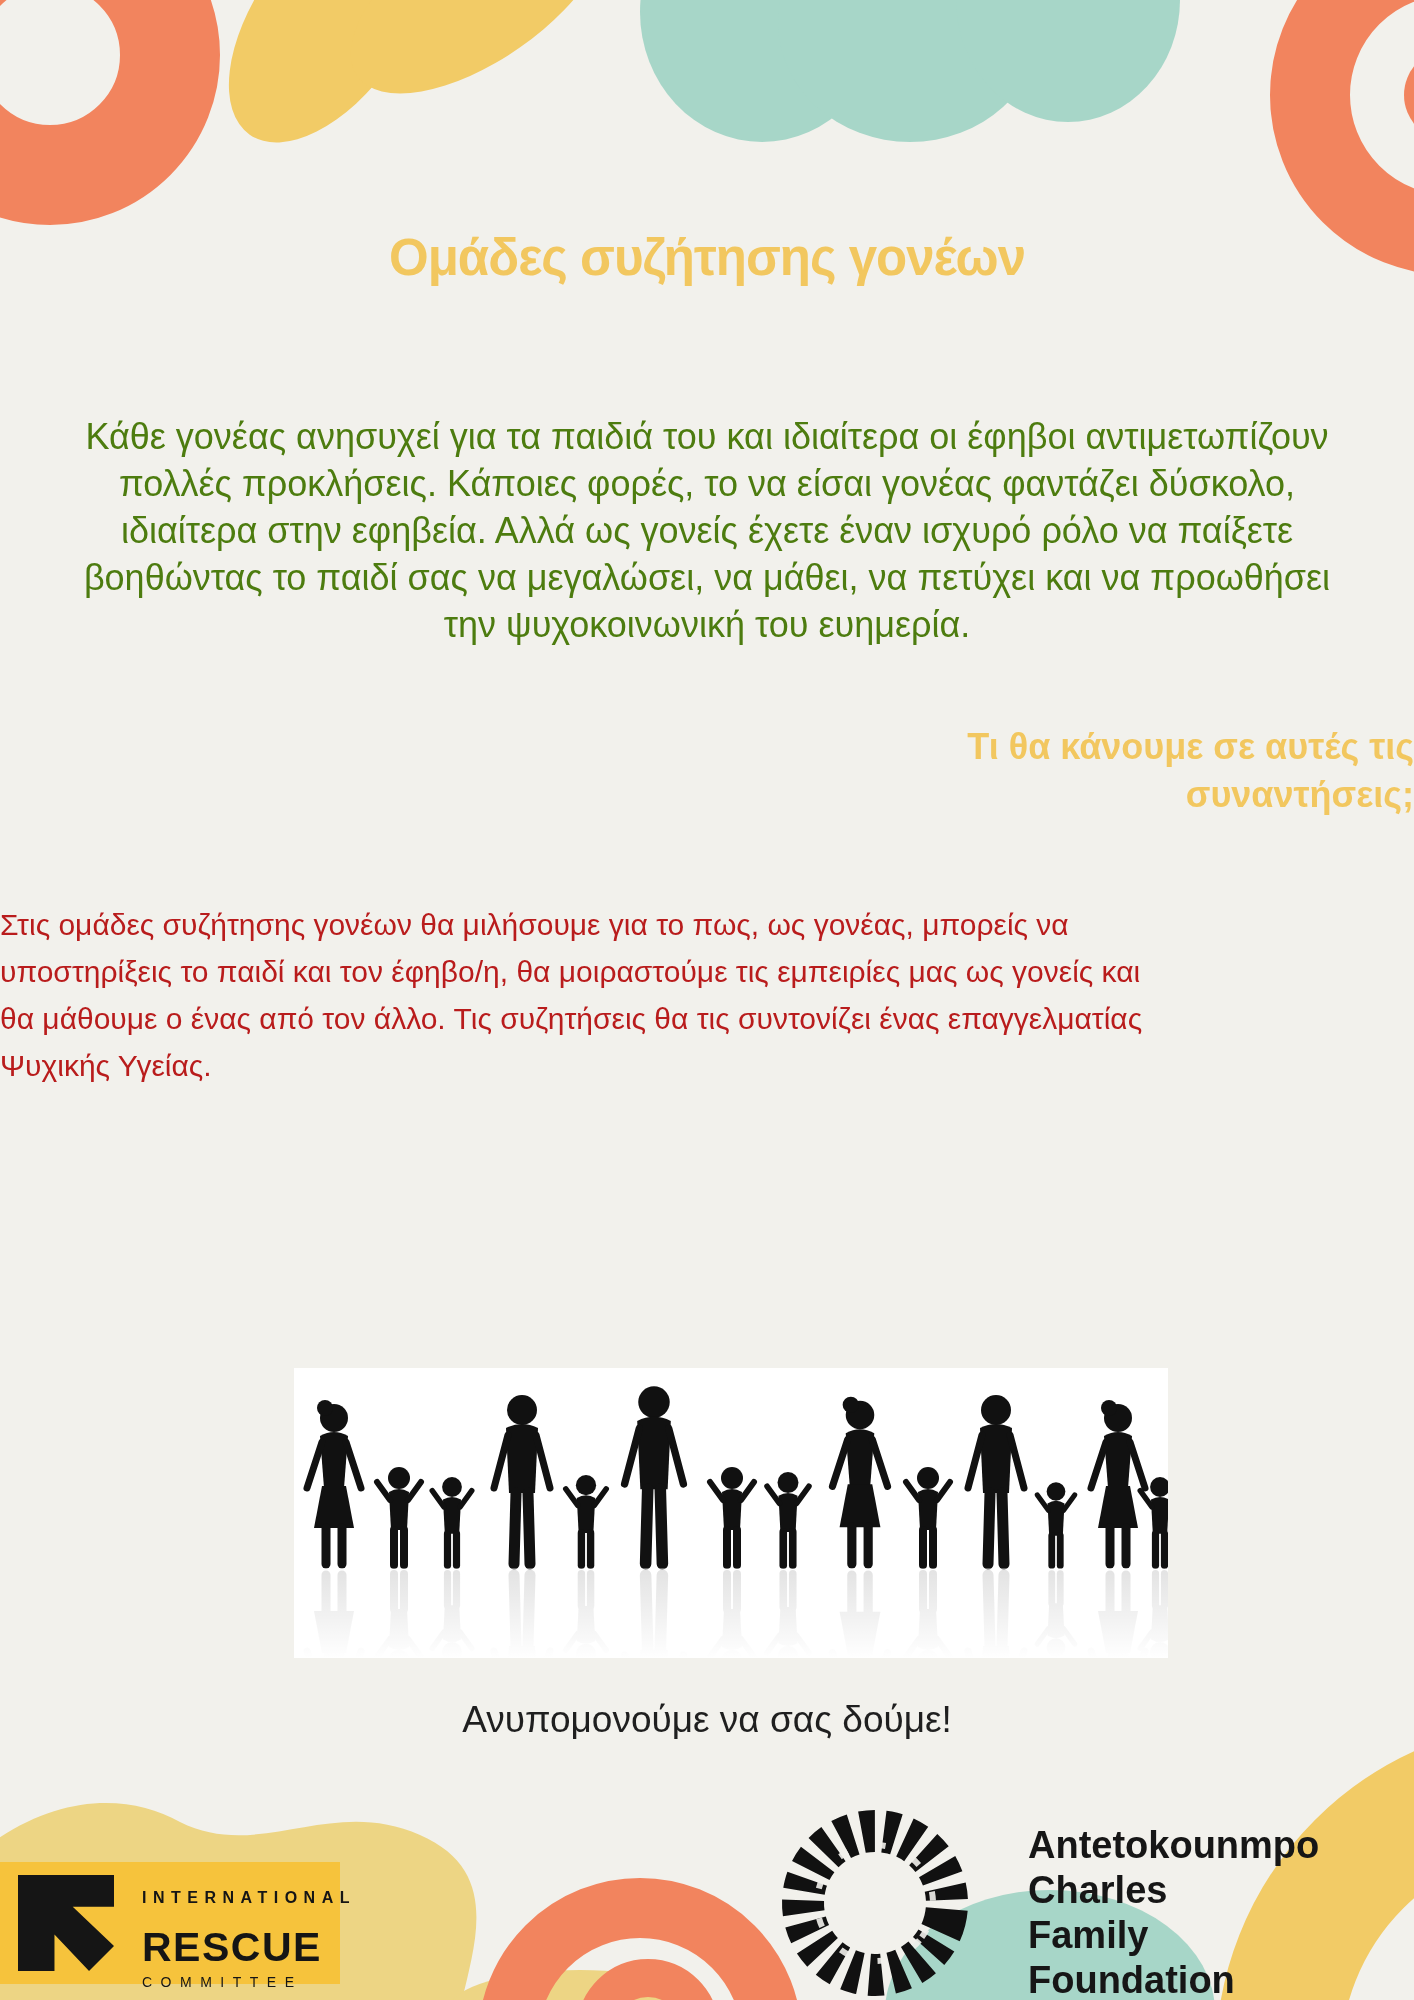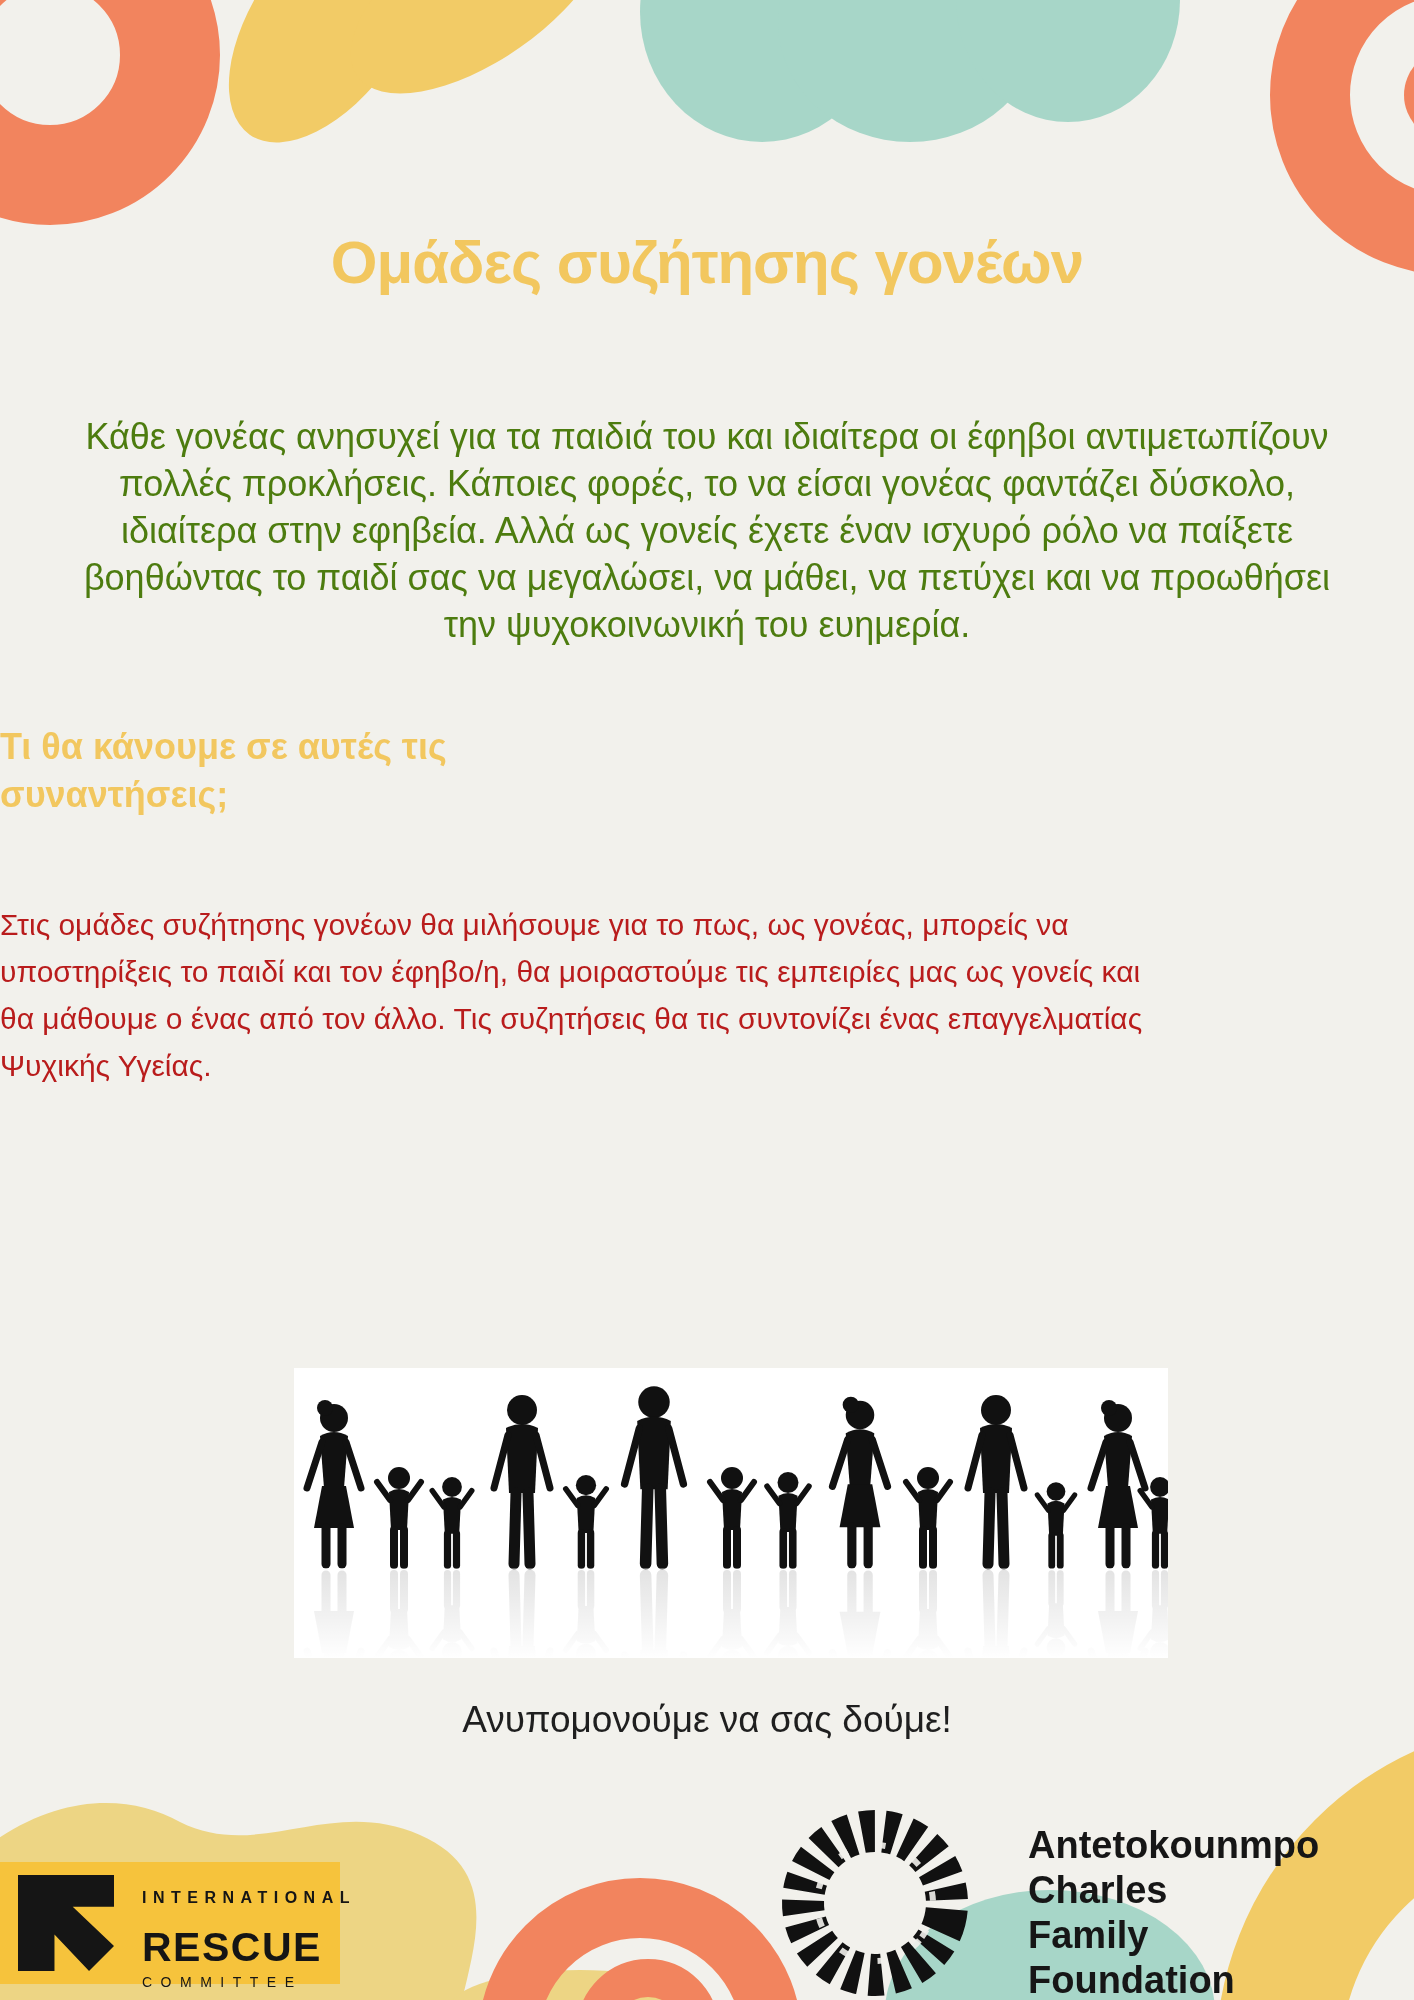--- a/index.html
+++ b/index.html
@@ -18,42 +18,42 @@
     position: absolute;
     left: 0; top: 0;
     width: 1414px; height: 2000px;
     z-index: 0;
   }
   .poster-title {
     position: absolute;
     top: 228px; left: 0;
     width: 100%;
     text-align: center;
-    font-size: 60px;
+    font-size: 51px;
     font-weight: bold;
     letter-spacing: -1px;
     color: #F2C75F;
     z-index: 2;
   }
   .preline { white-space: pre-line; }
   .intro-paragraph {
     position: absolute;
     top: 413px; left: 0;
     width: 100%;
     text-align: center;
     font-size: 36px;
     line-height: 47px;
     color: #4d7c0f;
     z-index: 2;
   }
   .question-heading {
     position: absolute;
     top: 723px; left: 0;
     width: 100%;
-    text-align: left;
+    text-align: right;
     font-size: 36px;
     font-weight: bold;
     line-height: 48px;
     color: #F2C75F;
     z-index: 2;
   }
   .body-paragraph {
     position: absolute;
     top: 901px; left: 0;
     width: 100%;

